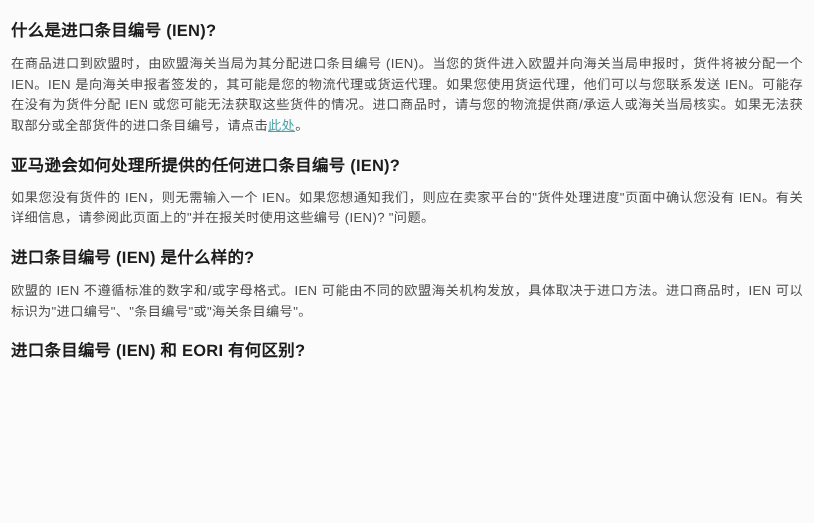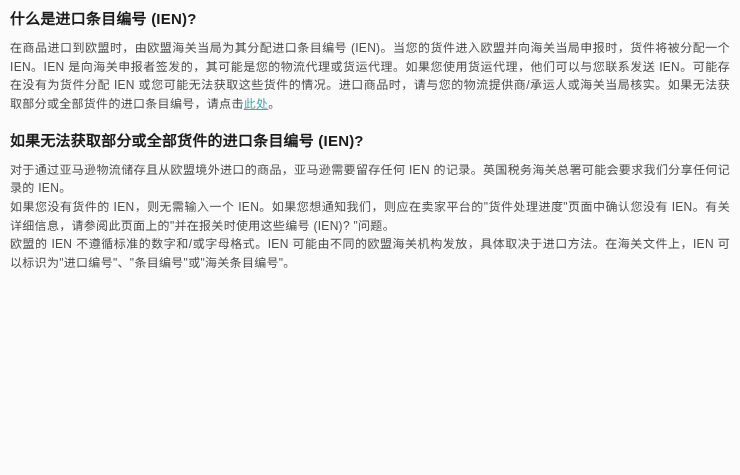--- a/index.html
+++ b/index.html
@@ -22,21 +22,21 @@
   }
   .faq-section h2{
     font-size:15px;
     font-weight:700;
     color:var(--heading);
     line-height:1.15;
     margin:18px 0 12px 0;
     letter-spacing:0.2px;
   }
   .faq-section:first-child h2{
-    margin-top:4px;
+    margin-top:14px;
   }
   .faq-section p{
     font-size:12px;
     line-height:18.6px;
     color:var(--body);
     margin:0;
     text-align:justify;
     letter-spacing:0.3px;
   }
   .faq-section p a{
@@ -47,25 +47,26 @@
 </head>
 <body>
 
 <main class="doc">
   <div id="faq-sections">
       <section class="faq-section">
         <h2>什么是进口条目编号 (IEN)?</h2>
         <p><span>在商品进口到欧盟时，由欧盟海关当局为其分配进口条目编号 (IEN)。当您的货件进入欧盟并向海关当局申报时，货件将被分配一个 IEN。IEN 是向海关申报者签发的，其可能是您的物流代理或货运代理。如果您使用货运代理，他们可以与您联系发送 IEN。可能存在没有为货件分配 IEN 或您可能无法获取这些货件的情况。进口商品时，请与您的物流提供商/承运人或海关当局核实。如果无法获取部分或全部货件的进口条目编号，请点击</span><a href="#">此处</a><span>。</span></p>
       </section>
       <section class="faq-section">
-        <h2>如果无法获取部分或全部货件的进口条目编号 (IEN)?</h2>
-        <p><span>对于通过亚马逊物流储存且从欧盟境外进口的商品，亚马逊需要留存任何 IEN 的记录。英国税务海关总署可能会要求我们分享任何记录的 IEN。</span></p>
+        <h2>亚马逊会如何处理所提供的任何进口条目编号 (IEN)?</h2>
       </section>
       <section class="faq-section">
         <p><span>如果您没有货件的 IEN，则无需输入一个 IEN。如果您想通知我们，则应在卖家平台的"货件处理进度"页面中确认您没有 IEN。有关详细信息，请参阅此页面上的"并在报关时使用这些编号 (IEN)? "问题。</span></p>
       </section>
       <section class="faq-section">
-        <p><span>欧盟的 IEN 不遵循标准的数字和/或字母格式。IEN 可能由不同的欧盟海关机构发放，具体取决于进口方法。在海关文件上，IEN 可以标识为"进口编号"、"条目编号"或"海关条目编号"。</span></p>
+        <h2>进口条目编号 (IEN) 是什么样的?</h2>
+        <p><span>欧盟的 IEN 不遵循标准的数字和/或字母格式。IEN 可能由不同的欧盟海关机构发放，具体取决于进口方法。进口商品时，IEN 可以标识为"进口编号"、"条目编号"或"海关条目编号"。</span></p>
       </section>
       <section class="faq-section">
+        <h2>进口条目编号 (IEN) 和 EORI 有何区别?</h2>
       </section>
     </div>
 </main>
 
 </body></html>

